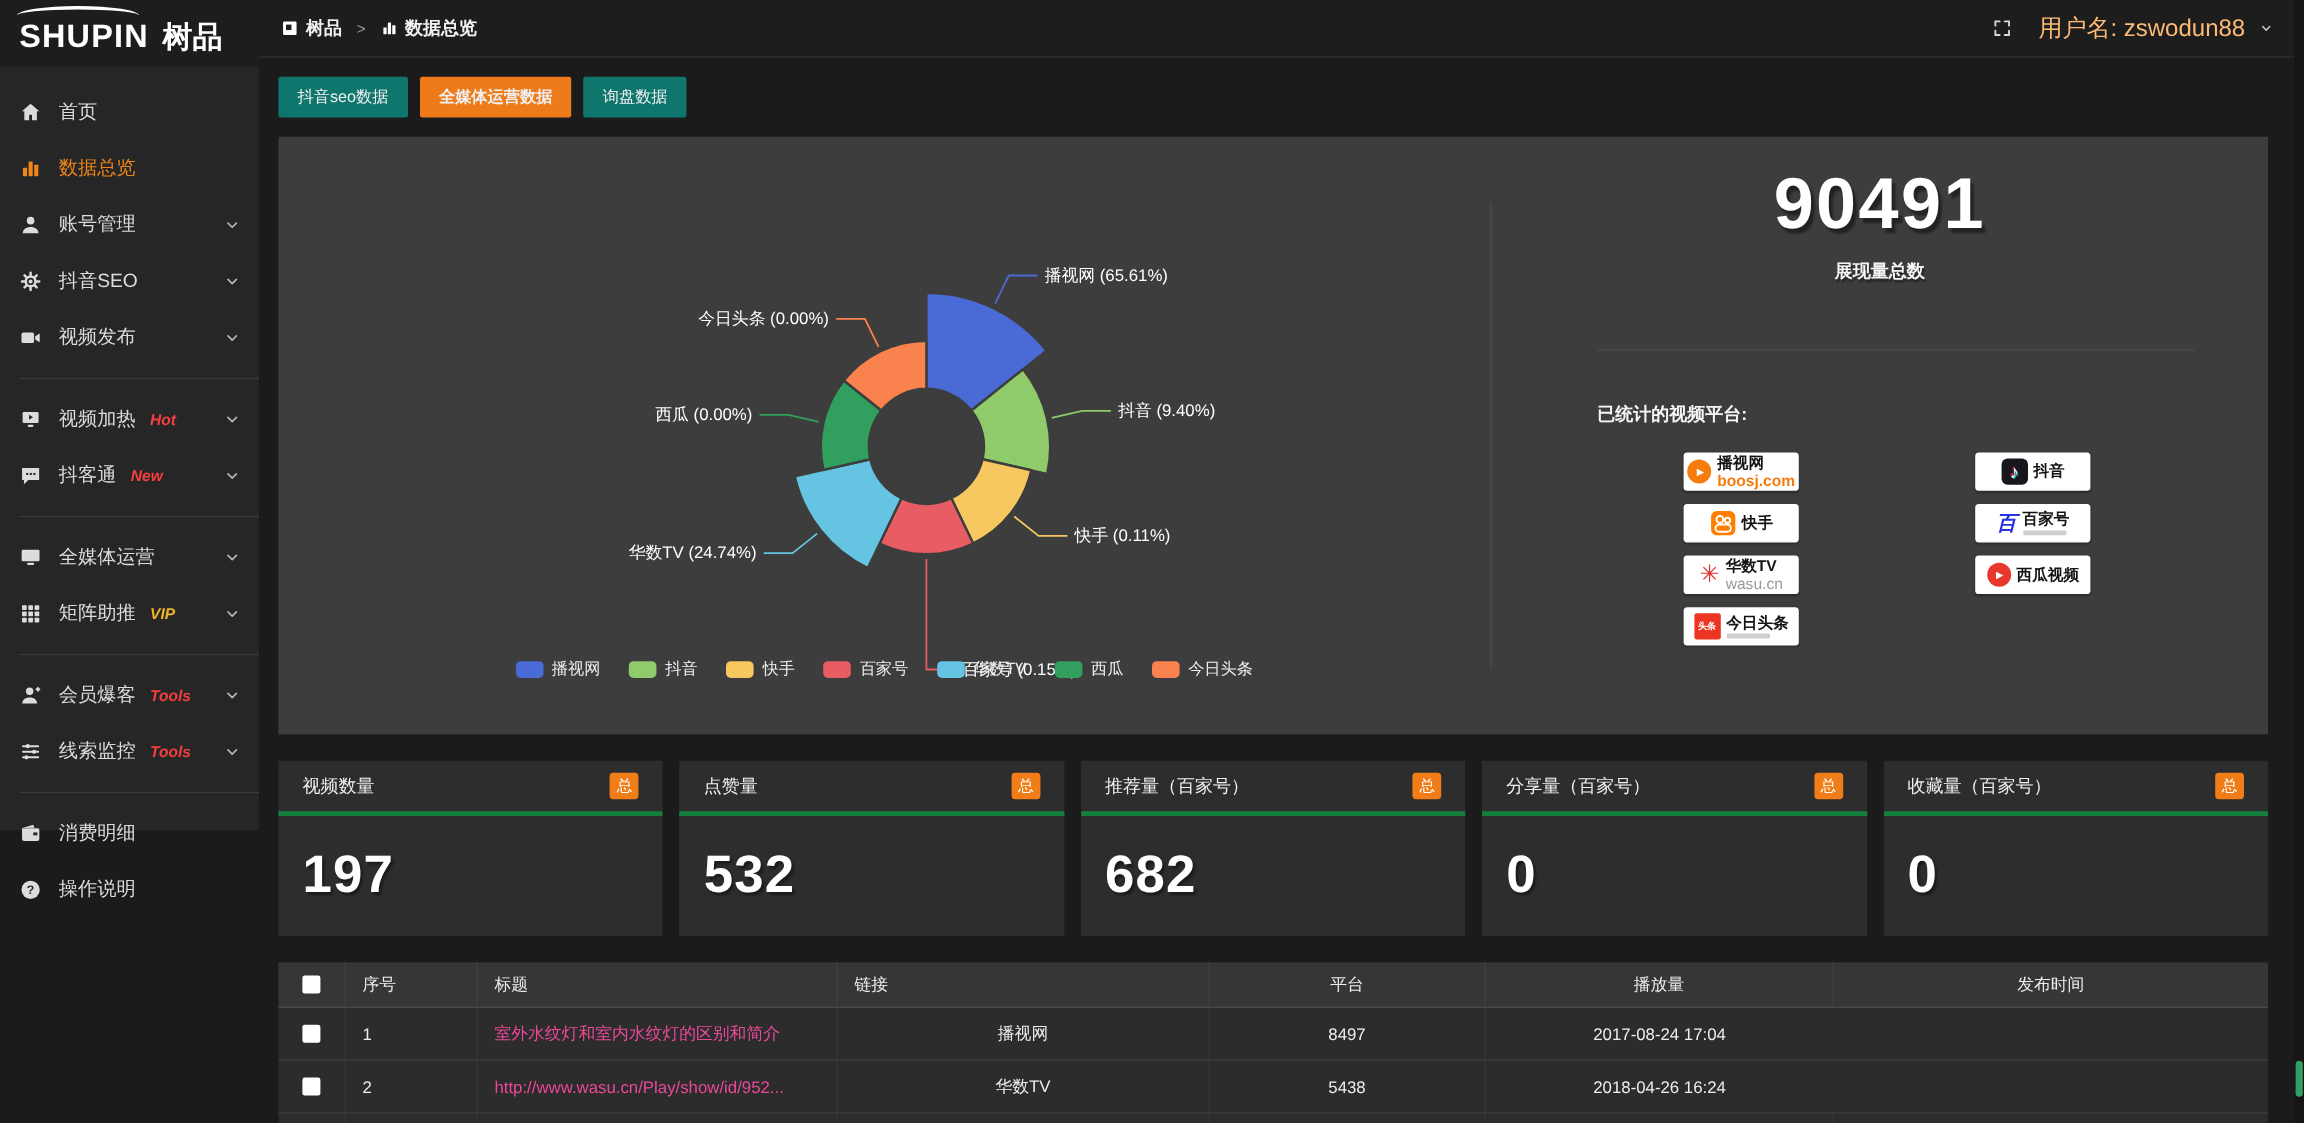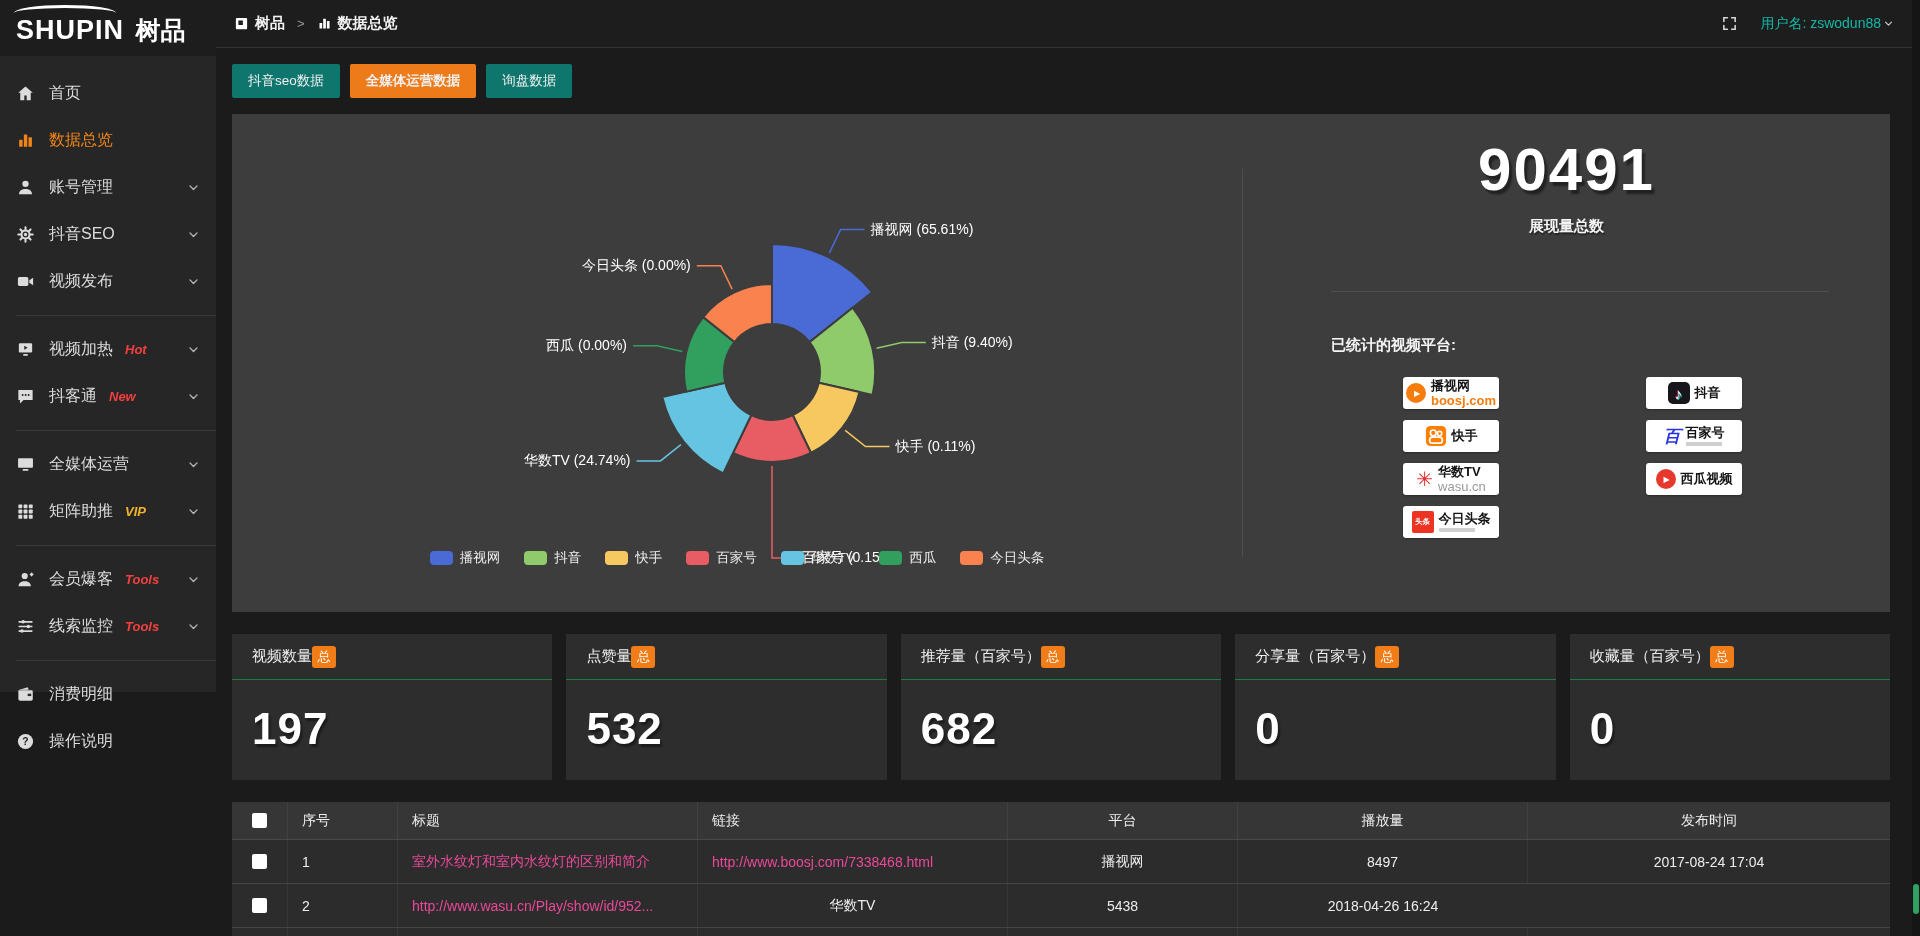--- a/index.html
+++ b/index.html
@@ -25,21 +25,21 @@
   
   .topbar{position:absolute;left:216px;top:0;right:0;height:48px;background:#1d1d1d;border-bottom:1px solid #333;display:flex;align-items:center;z-index:2}
   .crumbs{display:flex;align-items:center;padding-left:18px;font-size:15px;font-weight:bold;color:#f2f2f2}
   .crumb{display:flex;align-items:center;cursor:pointer}
   .crumb .c-ic{width:15px;height:15px;margin-right:6px;display:flex;color:#fff}
   .crumb .c-ic svg{width:100%;height:100%}
   .crumb-sep{margin:0 12px;color:#9a9a9a;font-size:13px;font-weight:normal}
   .top-right{margin-left:auto;display:flex;align-items:center;gap:22px;padding-right:26px}
   .fs-ic{width:17px;height:17px;color:#d8d8d8;cursor:pointer;display:flex}
   .fs-ic svg{width:100%;height:100%}
-  .username{font-size:14px;color:#14b8a6;display:flex;align-items:center;gap:2px;cursor:pointer}
+  .username{font-size:20px;color:#fdba74;display:flex;align-items:center;gap:12px;cursor:pointer}
   .u-chev{width:11px;height:11px;color:#ccc;display:flex}
   .u-chev svg{width:100%;height:100%}
 
   
   .content{position:absolute;left:216px;top:48px;width:1704px;height:888px;padding:16px 30px 0 16px;background:#1b1b1b}
   .tabs{display:flex;gap:10px;margin-bottom:16px}
   .tab{padding:8px 16px;background:#0f766e;color:#f0f0f0;font-size:13.5px;border-radius:2px;cursor:pointer}
   .tab.active{background:#ee7b1a;font-weight:bold}
 
   
@@ -67,21 +67,21 @@
   .lg-ks svg{width:22px;height:22px}
   .lg-wasu{color:#e0302d;font-size:20px;line-height:1}
   .lg-tt{width:22px;height:22px;background:#ed3321;color:#fff;font-size:7.5px;font-weight:bold;border-radius:2px;text-align:center;line-height:1.15;display:flex;align-items:center;justify-content:center}
   .lg-dy{width:22px;height:22px;background:#16161c;border-radius:5px;color:#fff;font-size:15px;text-shadow:1px 1px 0 rgba(37,244,238,.8),-1px -1px 0 rgba(254,44,85,.8)}
   .lg-bjh{color:#2932e1;font-weight:bold;font-size:17px;font-style:italic}
   .lg-xg{width:20px;height:20px;background:#e8372c;border-radius:50%;color:#fff;font-size:8px;padding-left:2px}
 
   
   .cards{display:flex;gap:14px;margin-top:22px}
   .card{flex:1;height:146px;background:#2d2d2d}
-  .card-head{height:46px;display:flex;align-items:center;padding:0 20px;border-bottom:1px solid #15803d}
+  .card-head{height:46px;display:flex;align-items:center;justify-content:space-between;padding:0 20px;border-bottom:4px solid #15803d}
   .card-title{font-size:15px;color:#f0f0f0}
   .card-badge{min-width:24px;height:22px;background:#f07d17;border-radius:3px;color:#fff;font-size:13px;display:flex;align-items:center;justify-content:center;padding:0 4px;cursor:pointer}
   .card-value{padding:24px 20px 0;font-size:44px;font-weight:bold;color:#fff;letter-spacing:1px;text-shadow:2px 3px 2px rgba(0,0,0,.4)}
 
   
   .dtable{margin-top:22px}
   .trow{display:grid;grid-template-columns:56px 110px 300px 310px 230px 290px 1fr;align-items:center;background:#2c2c2c;border-bottom:1px solid #1f1f1f}
   .trow.head{background:#363636;height:38px;border-bottom:1px solid #4a4a4a}
   .trow.body{height:44px;border-bottom:1px solid #454545}
   .trow.stub{height:10px;border-bottom:none}
@@ -525,21 +525,20 @@
           <div class="tcell center">平台</div>
           <div class="tcell center">播放量</div>
           <div class="tcell center">发布时间</div>
         </div>
         <div class="trow body">
           <div class="tcell ckcol">
             <span class="cb"></span>
           </div>
           <div class="tcell">1</div>
           <div class="tcell t-orange">室外水纹灯和室内水纹灯的区别和简介</div>
-          <div class="tcell t-orange">http://www.boosj.com/7338468.html</div>
           <div class="tcell center">播视网</div>
           <div class="tcell center">8497</div>
           <div class="tcell center">2017-08-24 17:04</div>
         </div>
         <div class="trow body">
           <div class="tcell ckcol">
             <span class="cb"></span>
           </div>
           <div class="tcell">2</div>
           <div class="tcell t-orange">http://www.wasu.cn/Play/show/id/952...</div>

